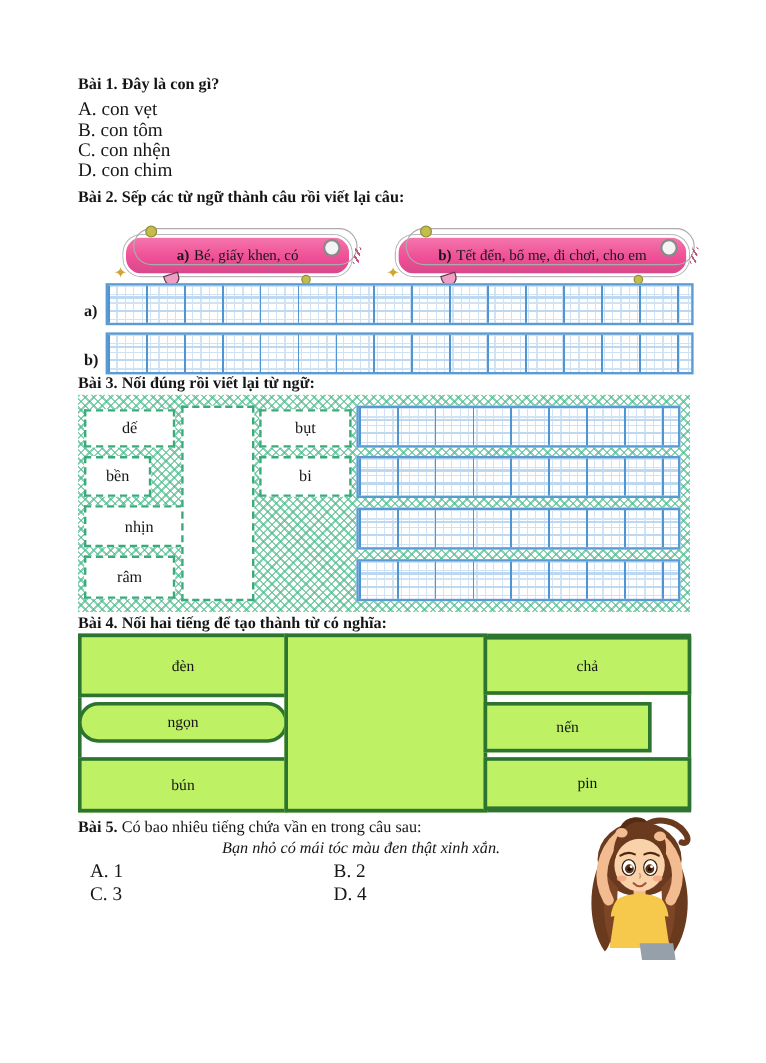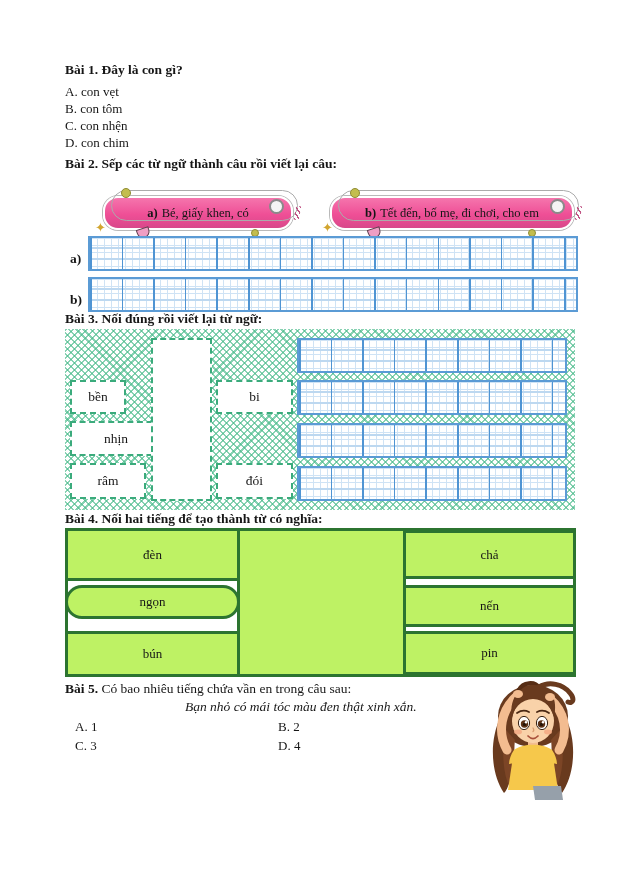--- a/index.html
+++ b/index.html
@@ -4,21 +4,21 @@
 <style>
   html,body{margin:0;padding:0;background:#e8e8e8;}
   .page{
     position:relative;width:638px;height:886px;margin:0 auto;
     background:#ffffff;overflow:hidden;
     font-family:"Liberation Serif","DejaVu Serif",serif;
     color:#161616;
   }
   .abs{position:absolute;}
   .h-title{font-weight:bold;font-size:13.5px;white-space:nowrap;}
-  .opt{font-size:13px;line-height:17px;white-space:nowrap;}
+  .opt{font-size:16px;line-height:17px;white-space:nowrap;}
 
   
   .pill{
     position:absolute;height:30px;border-radius:15px;
     background:linear-gradient(to bottom,#f575ad 0%,#ef4f96 55%,#d8488a 100%);
     border:2px solid #ffffff;
     box-shadow:0 0 0 1px #b9b9b9;
     display:flex;align-items:center;justify-content:center;
     font-size:12.5px;white-space:nowrap;
   }
@@ -103,47 +103,48 @@
   <div class="abs gridlabel" style="left:70px;top:251px;">a)</div>
   <div class="wgrid" style="left:88px;top:236px;width:490px;height:35px;"></div>
 
   <div class="abs gridlabel" style="left:70px;top:292px;">b)</div>
   <div class="wgrid" style="left:88px;top:277px;width:490px;height:35px;"></div>
 
   <div class="abs h-title" style="left:65px;top:311px;">Bài 3. Nối đúng rồi viết lại từ ngữ:</div>
 
   <div class="zigzag" style="left:65px;top:329px;width:510px;height:181px;">
 
+    <div class="wordbox" style="left:5px;top:12px;width:76px;height:32px;">dế</div>
     <div class="wordbox" style="left:5px;top:51px;width:56px;height:34px;">bền</div>
     <div class="wordbox" style="left:5px;top:92px;width:92px;height:35px;">nhịn</div>
     <div class="wordbox" style="left:5px;top:134px;width:76px;height:36px;">râm</div>
 
     <div class="wordbox" style="left:86px;top:9px;width:61px;height:163px;"></div>
 
+    <div class="wordbox" style="left:151px;top:12px;width:77px;height:32px;">bụt</div>
     <div class="wordbox" style="left:151px;top:51px;width:77px;height:34px;">bi</div>
-    <div class="wordbox" style="left:151px;top:134px;width:77px;height:36px;">đói</div>
 
     <div class="wgrid" style="left:232px;top:9px;width:270px;height:35px;"></div>
     <div class="wgrid" style="left:232px;top:51px;width:270px;height:35px;"></div>
     <div class="wgrid" style="left:232px;top:94px;width:270px;height:35px;"></div>
     <div class="wgrid" style="left:232px;top:137px;width:270px;height:35px;"></div>
   </div>
 
   <div class="abs h-title" style="left:65px;top:511px;text-align:center;">Bài 4. Nối hai tiếng để tạo thành từ có nghĩa:</div>
 
   <div class="b4" style="left:65px;top:528px;width:511px;height:149px;">
 
     <div class="b4cell" style="left:-3px;top:-3px;width:175px;height:53px;">đèn</div>
     <div class="b4cell" style="left:-3px;top:54px;width:175px;height:34px;border-radius:19px;">ngọn</div>
     <div class="b4cell" style="left:-3px;top:100px;width:175px;height:46px;">bún</div>
 
     <div class="b4cell" style="left:169px;top:-3px;width:169px;height:149px;"></div>
 
     <div class="b4cell" style="left:335px;top:-1px;width:173px;height:49px;">chả</div>
-    <div class="b4cell" style="left:335px;top:54px;width:173px;height:42px;">nến</div>
+    <div class="b4cell" style="left:335px;top:54px;width:140px;height:42px;">nến</div>
     <div class="b4cell" style="left:335px;top:100px;width:173px;height:44px;">pin</div>
   </div>
 
   <div class="abs" style="left:65px;top:681px;font-size:13.5px;white-space:nowrap;">
     <span style="font-weight:bold;">Bài 5.</span><span> Có bao nhiêu tiếng chứa vần en trong câu sau:</span>
   </div>
   <div class="abs sentence" style="left:185px;top:699px;">Bạn nhỏ có mái tóc màu đen thật xinh xắn.</div>
   <div class="abs opt" style="left:75px;top:718px;">A. 1</div>
   <div class="abs opt" style="left:278px;top:718px;">B. 2</div>
   <div class="abs opt" style="left:75px;top:737px;">C. 3</div>

